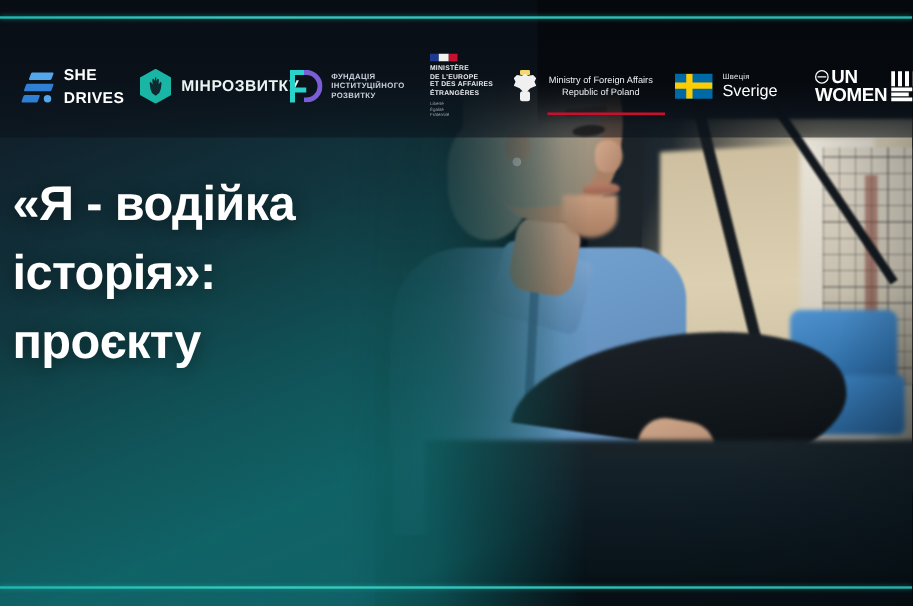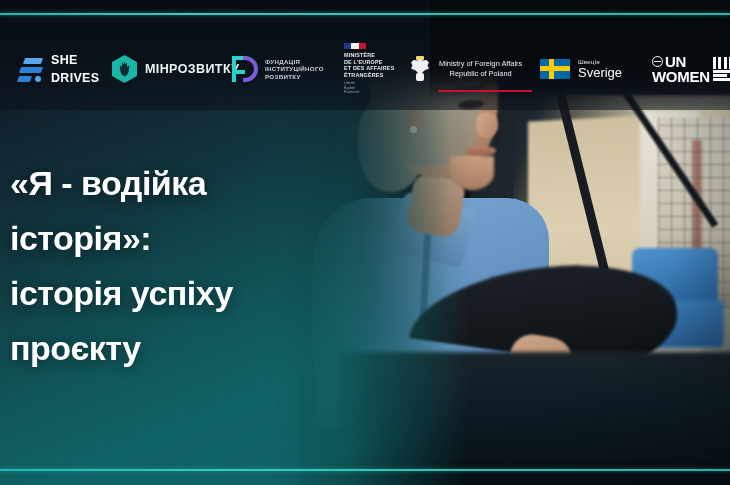--- a/index.html
+++ b/index.html
@@ -335,23 +335,22 @@
   .un-bars2{position:absolute;left:0;top:13px;width:20px;height:11px;
     background:
       linear-gradient(#fff,#fff) 0 0/20px 3px no-repeat,
       linear-gradient(#fff,#fff) 0 4px/14px 3px no-repeat,
       linear-gradient(#fff,#fff) 0 8px/20px 3px no-repeat;}
 
   
   .headline{
     position:absolute;left:10px;top:136px;width:360px;
     color:#fff;font-weight:bold;
-    font-size:34px;line-height:55px;letter-spacing:-.5px;
+    font-size:39px;line-height:55px;letter-spacing:-.5px;
     text-shadow:0 2px 14px rgba(0,0,0,.45);
-    margin-top:20px;
   }
   .headline div{white-space:nowrap;}
 </style>
 </head>
 <body>
 
 <div class="banner">
 
   <div class="photo">
     <div class="ph ceiling"></div>
@@ -489,17 +488,16 @@
         <div class="un-bars"></div>
         <div class="un-bars2"></div>
       </div>
     </div>
 
   </div>
 
   <div class="headline">
     <div>«Я - водійка</div>
     <div>історія»:</div>
-    <div>історія успіху</div>
     <div>проєкту</div>
   </div>
 
 </div>
 
 </body></html>

